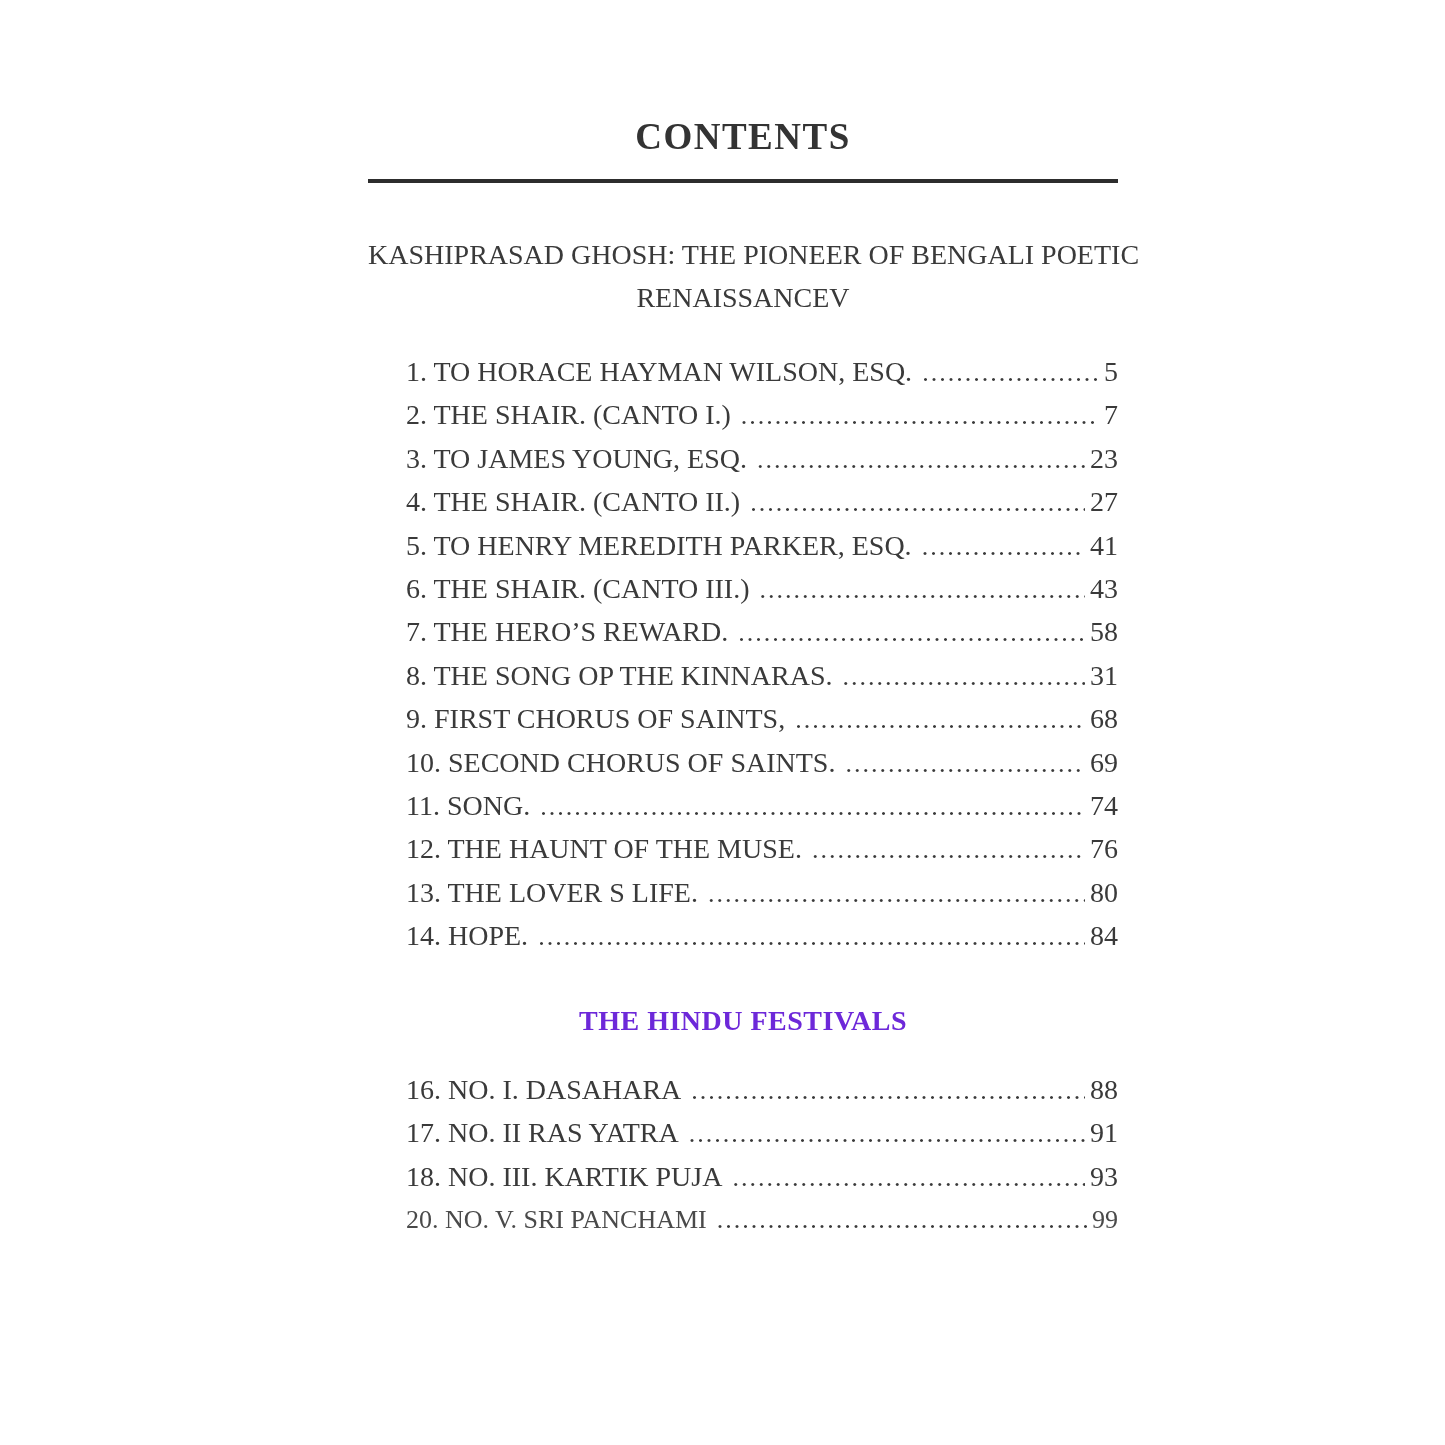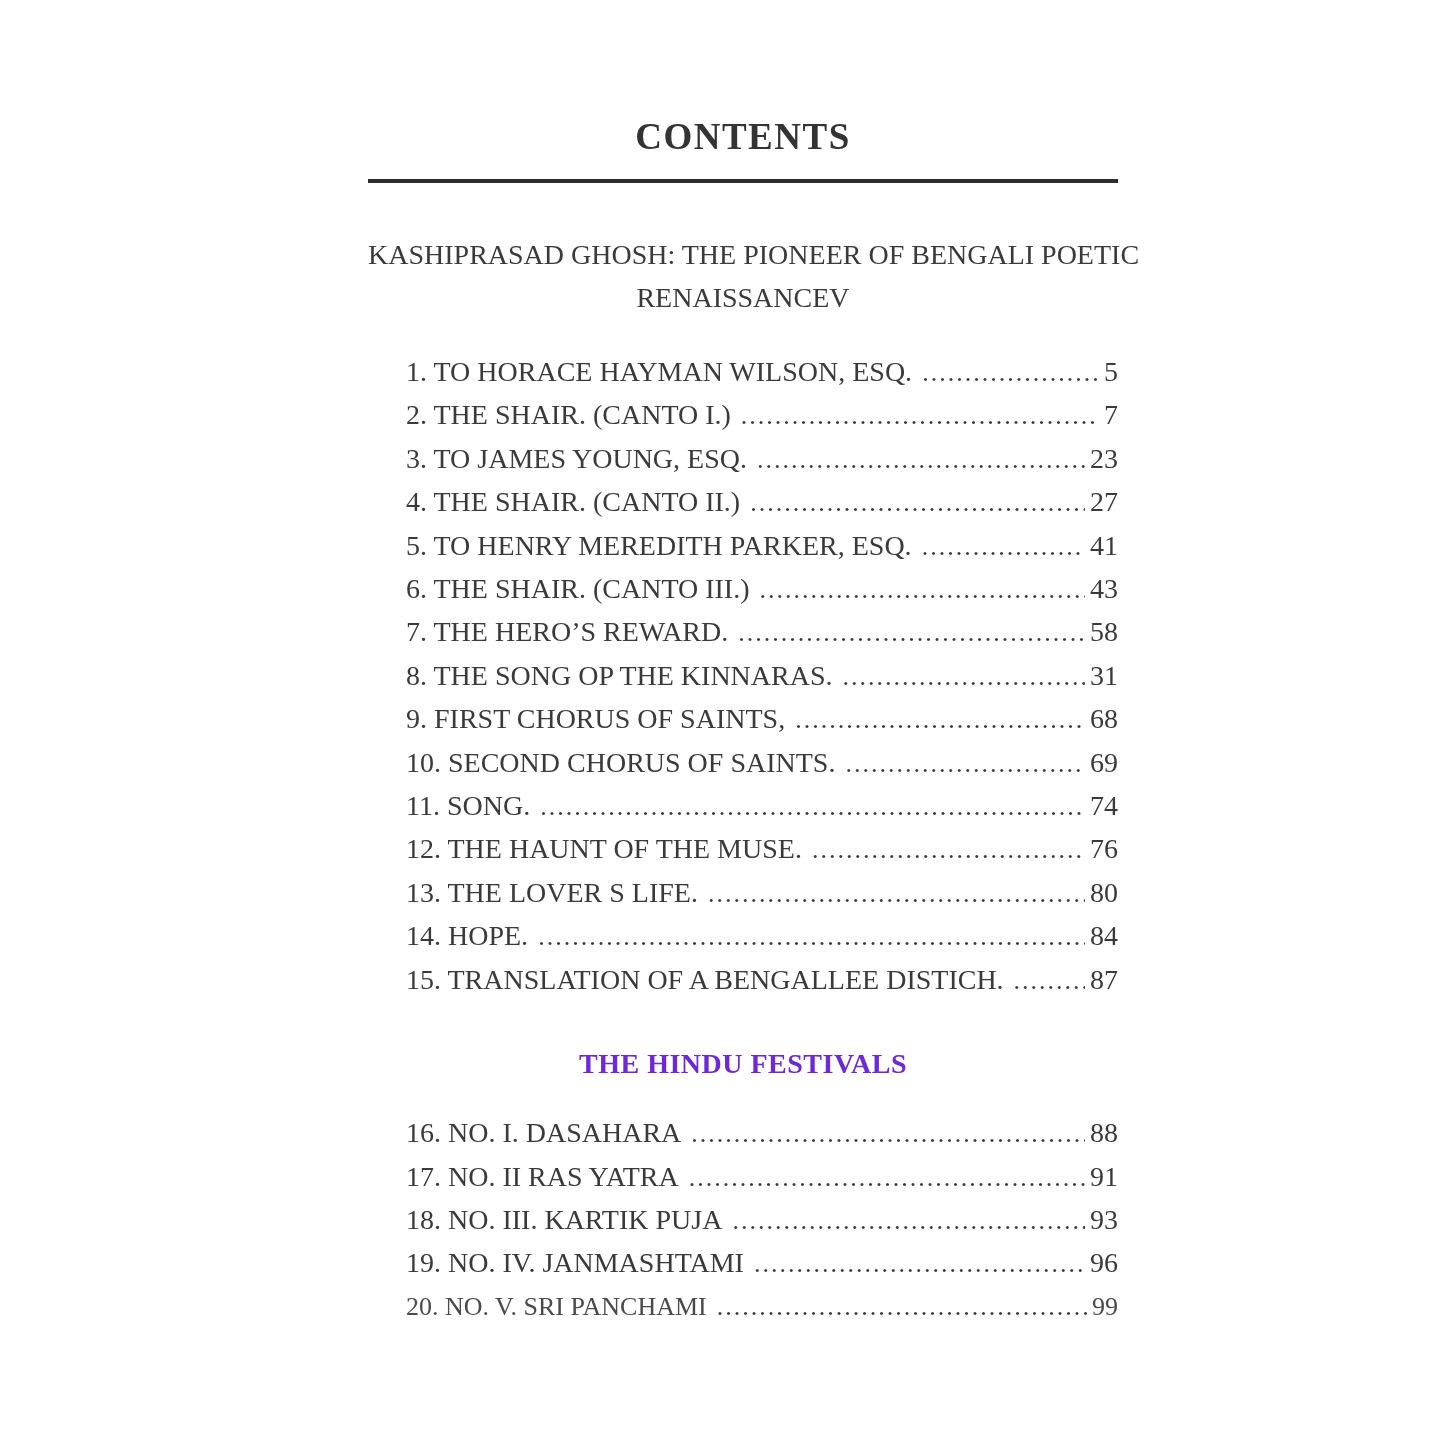--- a/index.html
+++ b/index.html
@@ -189,25 +189,20 @@
         <span class="dots"></span>
         <span class="page-num">80</span>
       </div>
 
       <div class="toc-row">
         <span class="label">14. HOPE.</span>
         <span class="dots"></span>
         <span class="page-num">84</span>
       </div>
 
-      <div class="toc-row">
-        <span class="label">15. TRANSLATION OF A BENGALLEE DISTICH.</span>
-        <span class="dots"></span>
-        <span class="page-num">87</span>
-      </div>
     </div>
 
   <div class="section-heading">THE HINDU FESTIVALS</div>
 
   <div class="toc toc-2">
 
       <div class="toc-row">
         <span class="label">16. NO. I. DASAHARA</span>
         <span class="dots"></span>
         <span class="page-num">88</span>
@@ -218,25 +213,20 @@
         <span class="dots"></span>
         <span class="page-num">91</span>
       </div>
 
       <div class="toc-row">
         <span class="label">18. NO. III. KARTIK PUJA</span>
         <span class="dots"></span>
         <span class="page-num">93</span>
       </div>
 
-      <div class="toc-row">
-        <span class="label">19. NO. IV. JANMASHTAMI</span>
-        <span class="dots"></span>
-        <span class="page-num">96</span>
-      </div>
 
       <div class="toc-row faded">
         <span class="label">20. NO. V. SRI PANCHAMI</span>
         <span class="dots"></span>
         <span class="page-num">99</span>
       </div>
     </div>
 
 </div>
 

